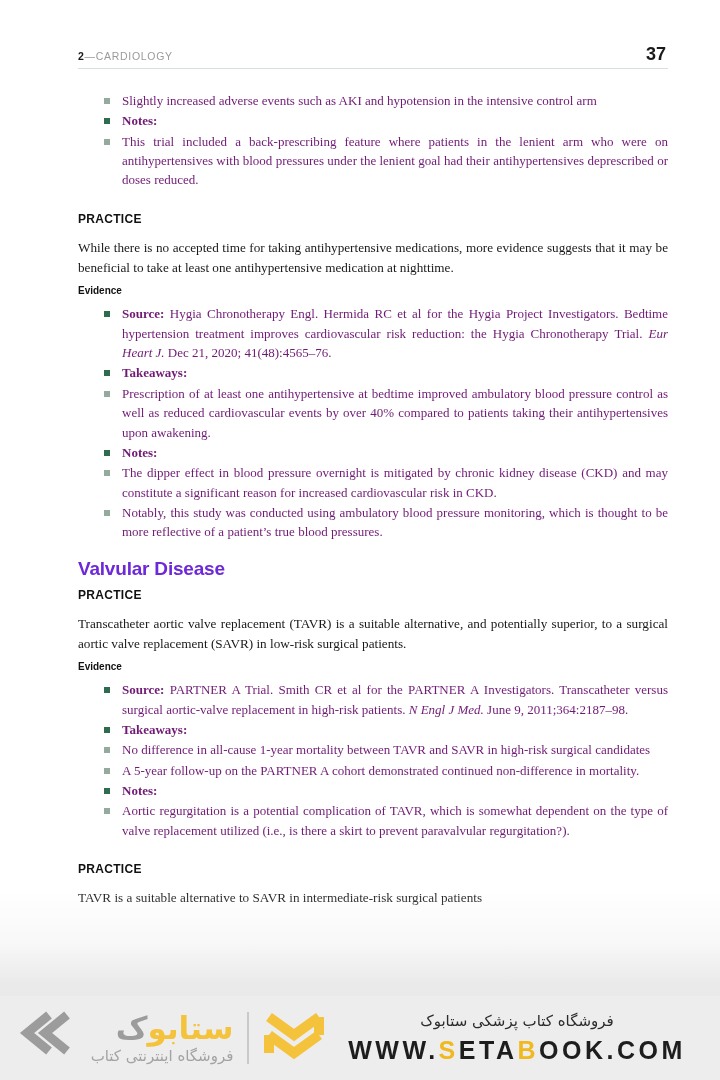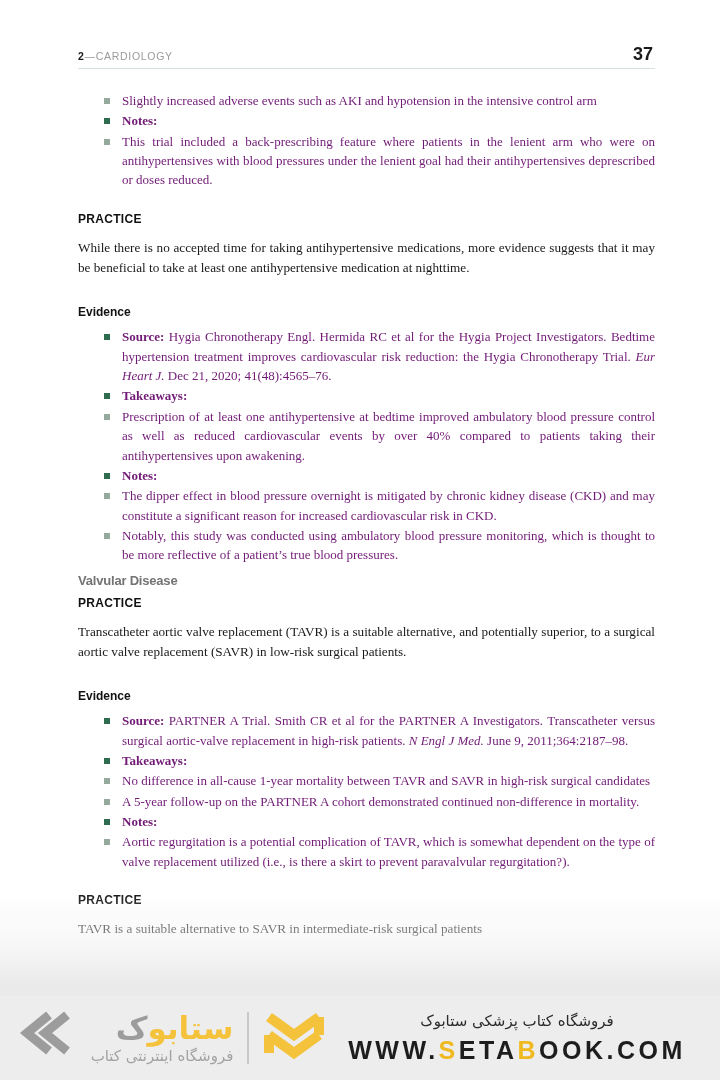--- a/index.html
+++ b/index.html
@@ -18,21 +18,21 @@
     overflow: hidden;
     background: #ffffff;
   }
 
   
   .page-sheet {
     position: absolute;
     top: 0; left: 0;
     width: 720px;
     height: 1010px;
-    padding: 44px 65px 0 78px;
+    padding: 44px 52px 0 78px;
     background: #ffffff;
   }
 
   
   .running-head {
     display: flex;
     align-items: baseline;
     justify-content: space-between;
     padding-right: 2px;
     margin-bottom: 3px;
@@ -66,45 +66,45 @@
   p.body-para {
     font-size: 13.2px;
     line-height: 1.50;
     text-align: justify;
     color: #181818;
     margin-bottom: 4px;
   }
 
   h2.section-title {
     font-family: "Liberation Sans", sans-serif;
-    font-size: 13px;
-    font-weight: 700;
-    color: #737373;
+    font-size: 19px;
+    font-weight: 700;
+    color: #6d28d9;
     letter-spacing: -0.2px;
-    margin-top: 8px;
+    margin-top: 16px;
     margin-bottom: 7px;
   }
 
   h3.practice-head {
     font-family: "Liberation Sans", sans-serif;
     font-size: 12px;
     font-weight: 700;
     color: #111111;
     letter-spacing: 0.3px;
     margin-top: 22px;
     margin-bottom: 12px;
   }
   h3.practice-head.tight { margin-top: 8px; }
 
   h4.evidence-head {
     font-family: "Liberation Sans", sans-serif;
-    font-size: 12px;
+    font-size: 10px;
     font-weight: 700;
     color: #111111;
-    margin-top: 28px;
+    margin-top: 8px;
     margin-bottom: 8px;
   }
 
   
   ul.lvl1, ul.lvl2 { list-style: none; }
 
   ul.lvl1 { margin-left: 26px; }
   ul.lvl2 { margin-left: 26px; }
 
   li.bullet {

